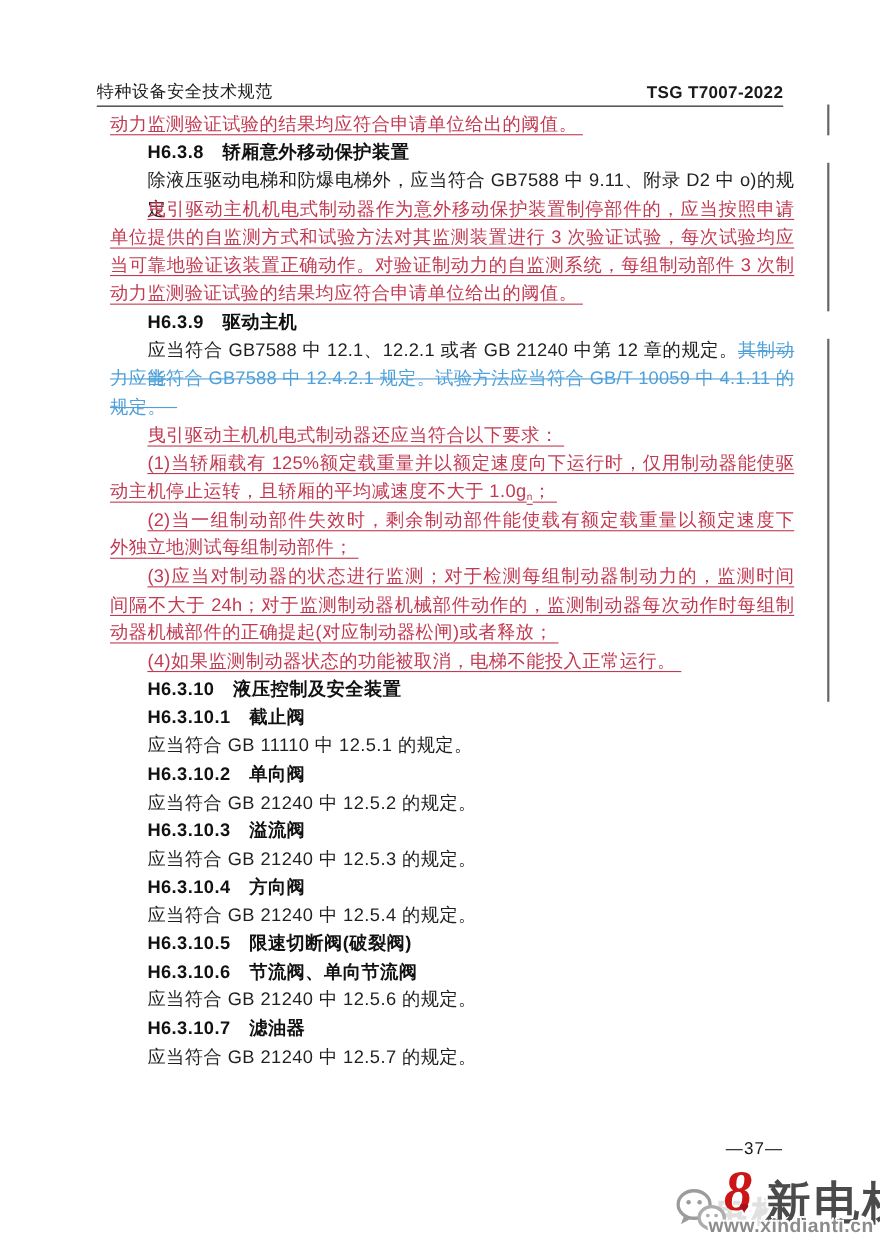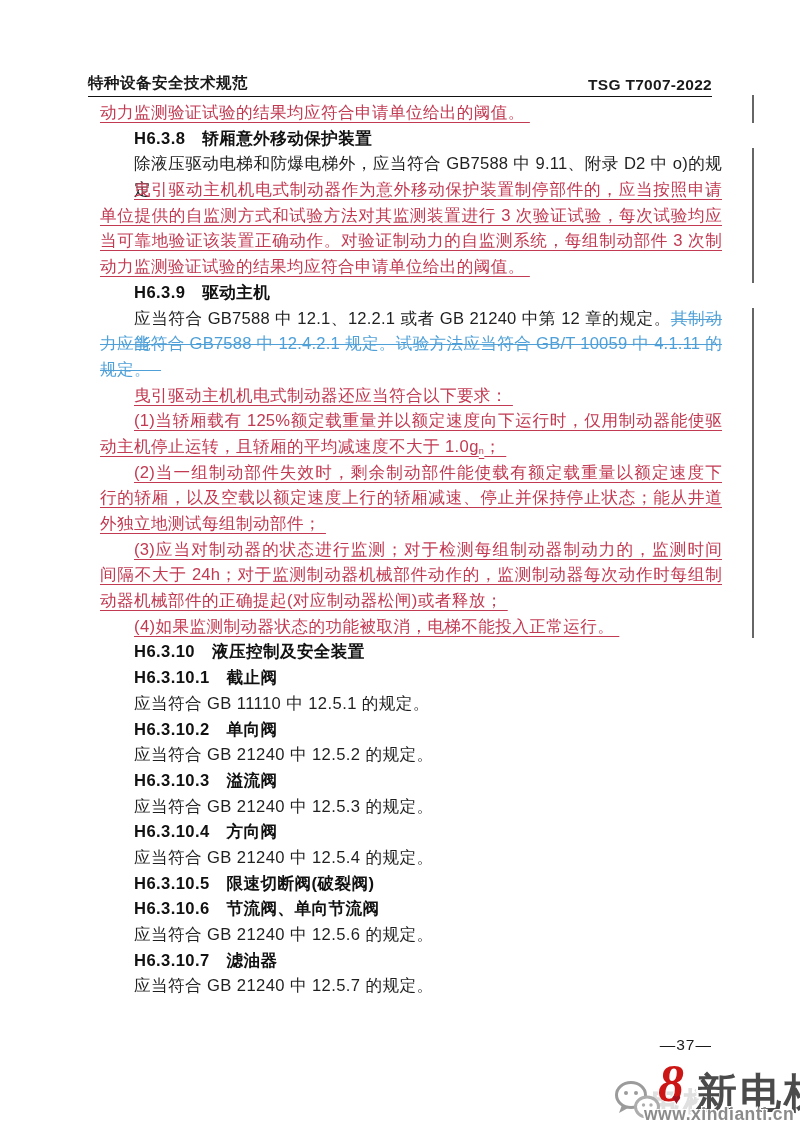--- a/index.html
+++ b/index.html
@@ -12,21 +12,21 @@
     color: #1f1f1f;
   }
   .page { position: absolute; inset: 0; }
 
   
   .header {
     position: absolute; left: 88px; top: 70px; width: 624px; height: 24px;
     display: flex; justify-content: space-between; align-items: flex-end;
     font-size: 15.5px; color: #1a1a1a;
   }
-  .header .h-left  { font-weight: 700; letter-spacing: 0.5px; }
+  .header .h-left  { font-weight: 400; letter-spacing: 0.5px; }
   .header .h-right { font-weight: 700; letter-spacing: 0.3px; }
   .header-rule {
     position: absolute; left: 88px; top: 96px; width: 624px; height: 0;
     border-top: 1.6px solid #111;
   }
 
   
   .doc-body {
     position: absolute; left: 100px; top: 100px; width: 622px;
     font-size: 16.6px; line-height: 25.7px; letter-spacing: 0.4px;
@@ -119,21 +119,20 @@
       <div class="line fill"><span class="seg-ins">当可靠地验证该装置正确动作。对验证制动力的自监测系统，每组制动部件 3 次制</span></div>
       <div class="line"><span class="seg-ins">动力监测验证试验的结果均应符合申请单位给出的阈值。&nbsp;</span></div>
       <div class="line indent"><span class="seg-bold">H6.3.9　驱动主机</span></div>
       <div class="line indent fill"><span class="seg-black">应当符合 GB7588 中 12.1、12.2.1 或者 GB 21240 中第 12 章的规定。</span><span class="seg-del">其制动能</span></div>
       <div class="line fill"><span class="seg-del">力应当符合 GB7588 中 12.4.2.1 规定。试验方法应当符合 GB/T 10059 中 4.1.11 的</span></div>
       <div class="line"><span class="seg-del">规定。&nbsp;&nbsp;</span></div>
       <div class="line indent"><span class="seg-ins">曳引驱动主机机电式制动器还应当符合以下要求：&nbsp;</span></div>
       <div class="line indent fill"><span class="seg-ins">(1)当轿厢载有 125%额定载重量并以额定速度向下运行时，仅用制动器能使驱</span></div>
       <div class="line"><span class="seg-ins">动主机停止运转，且轿厢的平均减速度不大于 1.0g</span><span class="seg-ins seg-sub">n</span><span class="seg-ins">；&nbsp;</span></div>
       <div class="line indent fill"><span class="seg-ins">(2)当一组制动部件失效时，剩余制动部件能使载有额定载重量以额定速度下</span></div>
-      <div class="line fill"><span class="seg-ins">行的轿厢，以及空载以额定速度上行的轿厢减速、停止并保持停止状态；能从井道</span></div>
       <div class="line"><span class="seg-ins">外独立地测试每组制动部件；&nbsp;</span></div>
       <div class="line indent fill"><span class="seg-ins">(3)应当对制动器的状态进行监测；对于检测每组制动器制动力的，监测时间</span></div>
       <div class="line fill"><span class="seg-ins">间隔不大于 24h；对于监测制动器机械部件动作的，监测制动器每次动作时每组制</span></div>
       <div class="line"><span class="seg-ins">动器机械部件的正确提起(对应制动器松闸)或者释放；&nbsp;</span></div>
       <div class="line indent"><span class="seg-ins">(4)如果监测制动器状态的功能被取消，电梯不能投入正常运行。&nbsp;</span></div>
       <div class="line indent"><span class="seg-bold">H6.3.10　液压控制及安全装置</span></div>
       <div class="line indent"><span class="seg-bold">H6.3.10.1　截止阀</span></div>
       <div class="line indent"><span class="seg-black">应当符合 GB 11110 中 12.5.1 的规定。</span></div>
       <div class="line indent"><span class="seg-bold">H6.3.10.2　单向阀</span></div>
       <div class="line indent"><span class="seg-black">应当符合 GB 21240 中 12.5.2 的规定。</span></div>

